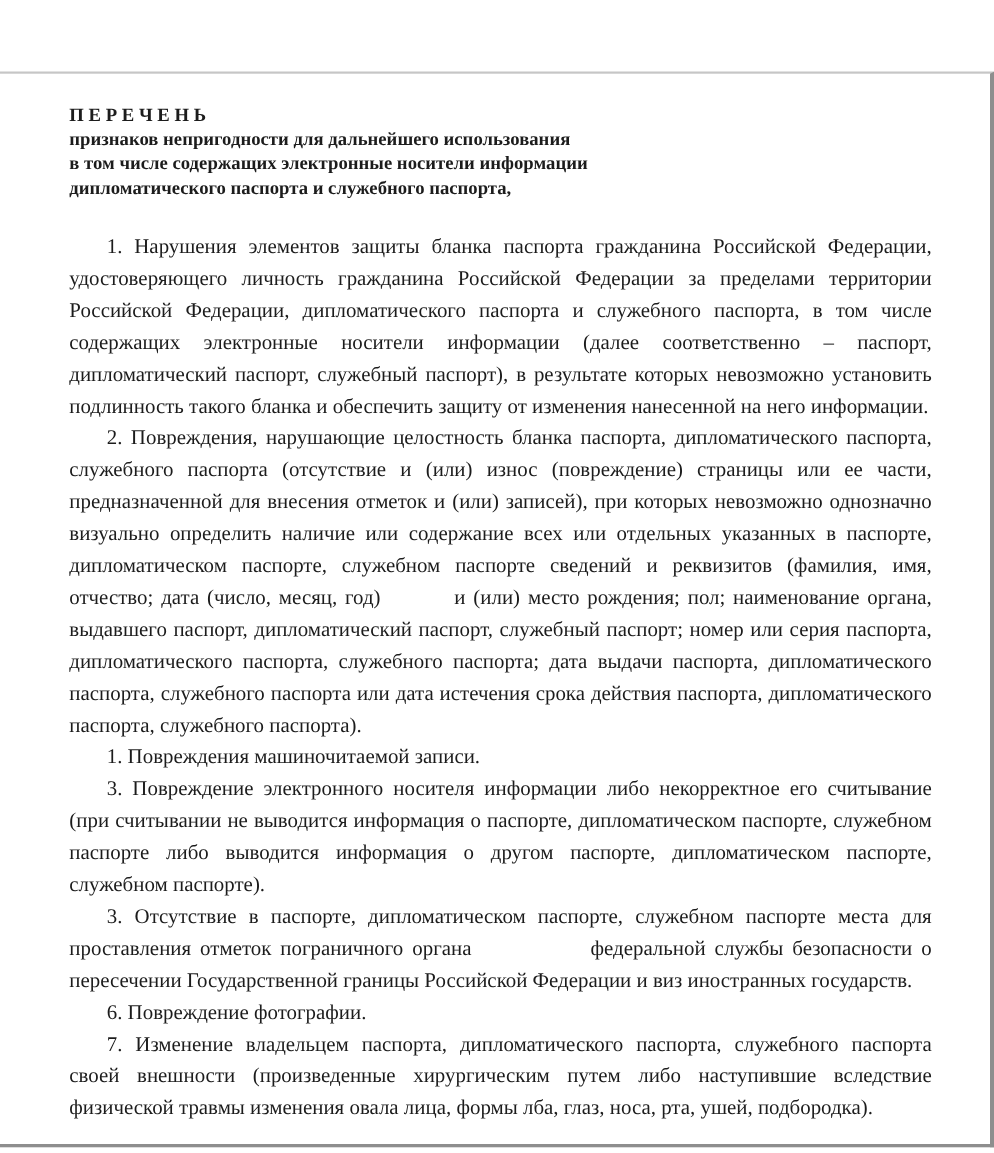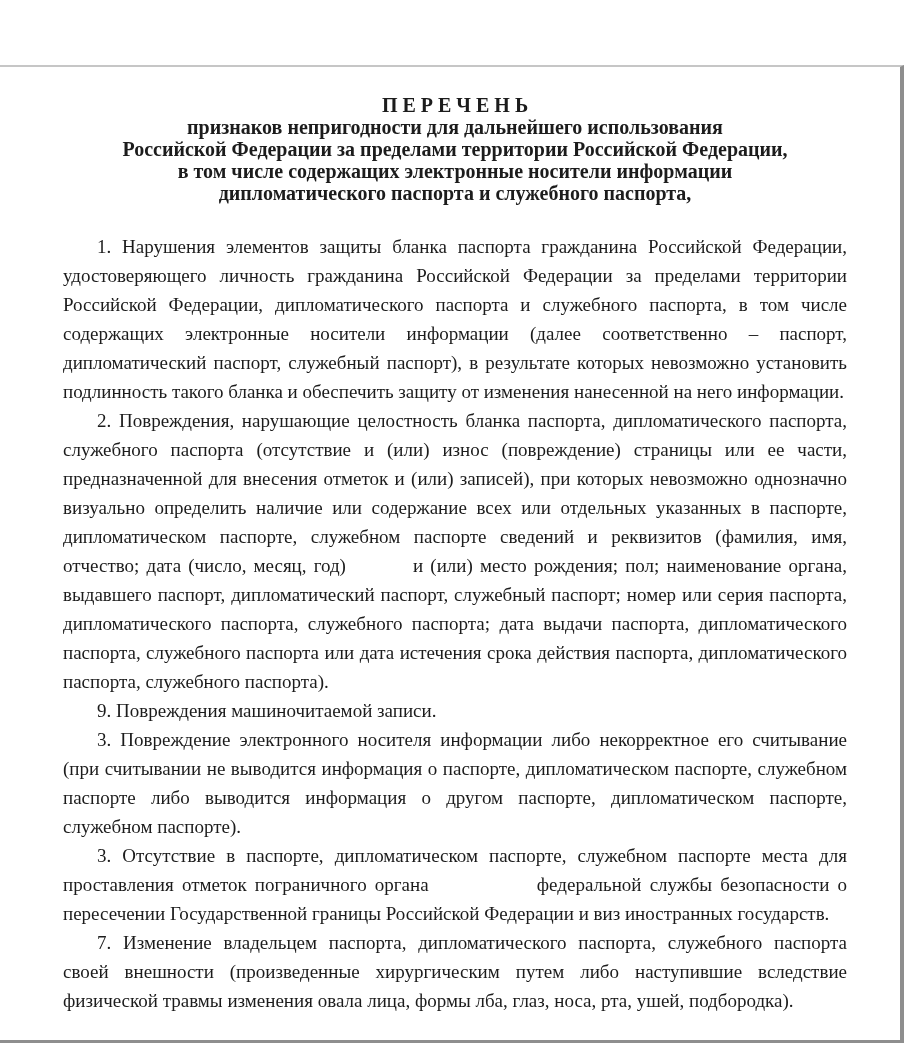--- a/index.html
+++ b/index.html
@@ -28,23 +28,23 @@
     border-bottom: 3px solid #8e8e8e;
     background: #ffffff;
   }
   .content {
     position: absolute;
     left: 63px;
     top: 94px;
     width: 784px;
   }
   .doc-title {
-    text-align: center;
+    text-align: left;
     font-weight: bold;
-    font-size: 20px;
+    font-size: 17px;
     line-height: 22px;
   }
   .doc-body {
     margin-top: 28px;
     font-size: 19px;
     line-height: 29px;
   }
   .para {
     margin: 0;
     text-align: justify;
@@ -58,25 +58,25 @@
 </style>
 </head>
 <body>
 
 <div class="page-frame"></div>
 
 <div class="content">
   <div class="doc-title">
     <div>П Е Р Е Ч Е Н Ь</div>
     <div>признаков непригодности для дальнейшего использования</div>
-    <div>Российской Федерации за пределами территории Российской Федерации,</div>
     <div>в том числе содержащих электронные носители информации</div>
     <div>дипломатического паспорта и служебного паспорта,</div>
   </div>
   <div class="doc-body" id="doc-body">
       <p class="para"><span>1. Нарушения элементов защиты бланка паспорта гражданина Российской Федерации, удостоверяющего личность гражданина Российской Федерации за пределами территории Российской Федерации, дипломатического паспорта и служебного паспорта, в том числе содержащих электронные носители информации (далее соответственно – паспорт, дипломатический паспорт, служебный паспорт), в результате которых невозможно установить подлинность такого бланка и обеспечить защиту от изменения нанесенной на него информации.</span></p>
       <p class="para"><span>2. Повреждения, нарушающие целостность бланка паспорта, дипломатического паспорта, служебного паспорта (отсутствие и (или) износ (повреждение) страницы или ее части, предназначенной для внесения отметок и (или) записей), при которых невозможно однозначно визуально определить наличие или содержание всех или отдельных указанных в паспорте, дипломатическом паспорте, служебном паспорте сведений и реквизитов (фамилия, имя, отчество; дата (число, месяц, год)</span><span class="gap" style="width: 60px;"></span><span> и (или) место рождения; пол; наименование органа, выдавшего паспорт, дипломатический паспорт, служебный паспорт; номер или серия паспорта, дипломатического паспорта, служебного паспорта; дата выдачи паспорта, дипломатического паспорта, служебного паспорта или дата истечения срока действия паспорта, дипломатического паспорта, служебного паспорта).</span></p>
-      <p class="para"><span>9. Повреждения машиночитаемой записи.</span></p>
+      <p class="para"><span>1. Повреждения машиночитаемой записи.</span></p>
       <p class="para"><span>3. Повреждение электронного носителя информации либо некорректное его считывание (при считывании не выводится информация о паспорте, дипломатическом паспорте, служебном паспорте либо выводится информация о другом паспорте, дипломатическом паспорте, служебном паспорте).</span></p>
       <p class="para"><span>3. Отсутствие в паспорте, дипломатическом паспорте, служебном паспорте места для проставления отметок пограничного органа</span><span class="gap" style="width: 100px;"></span><span> федеральной службы безопасности о пересечении Государственной границы Российской Федерации и виз иностранных государств.</span></p>
+      <p class="para"><span>6. Повреждение фотографии.</span></p>
       <p class="para"><span>7. Изменение владельцем паспорта, дипломатического паспорта, служебного паспорта своей внешности (произведенные хирургическим путем либо наступившие вследствие физической травмы изменения овала лица, формы лба, глаз, носа, рта, ушей, подбородка).</span></p>
     </div>
 </div>
 
 </body></html>

